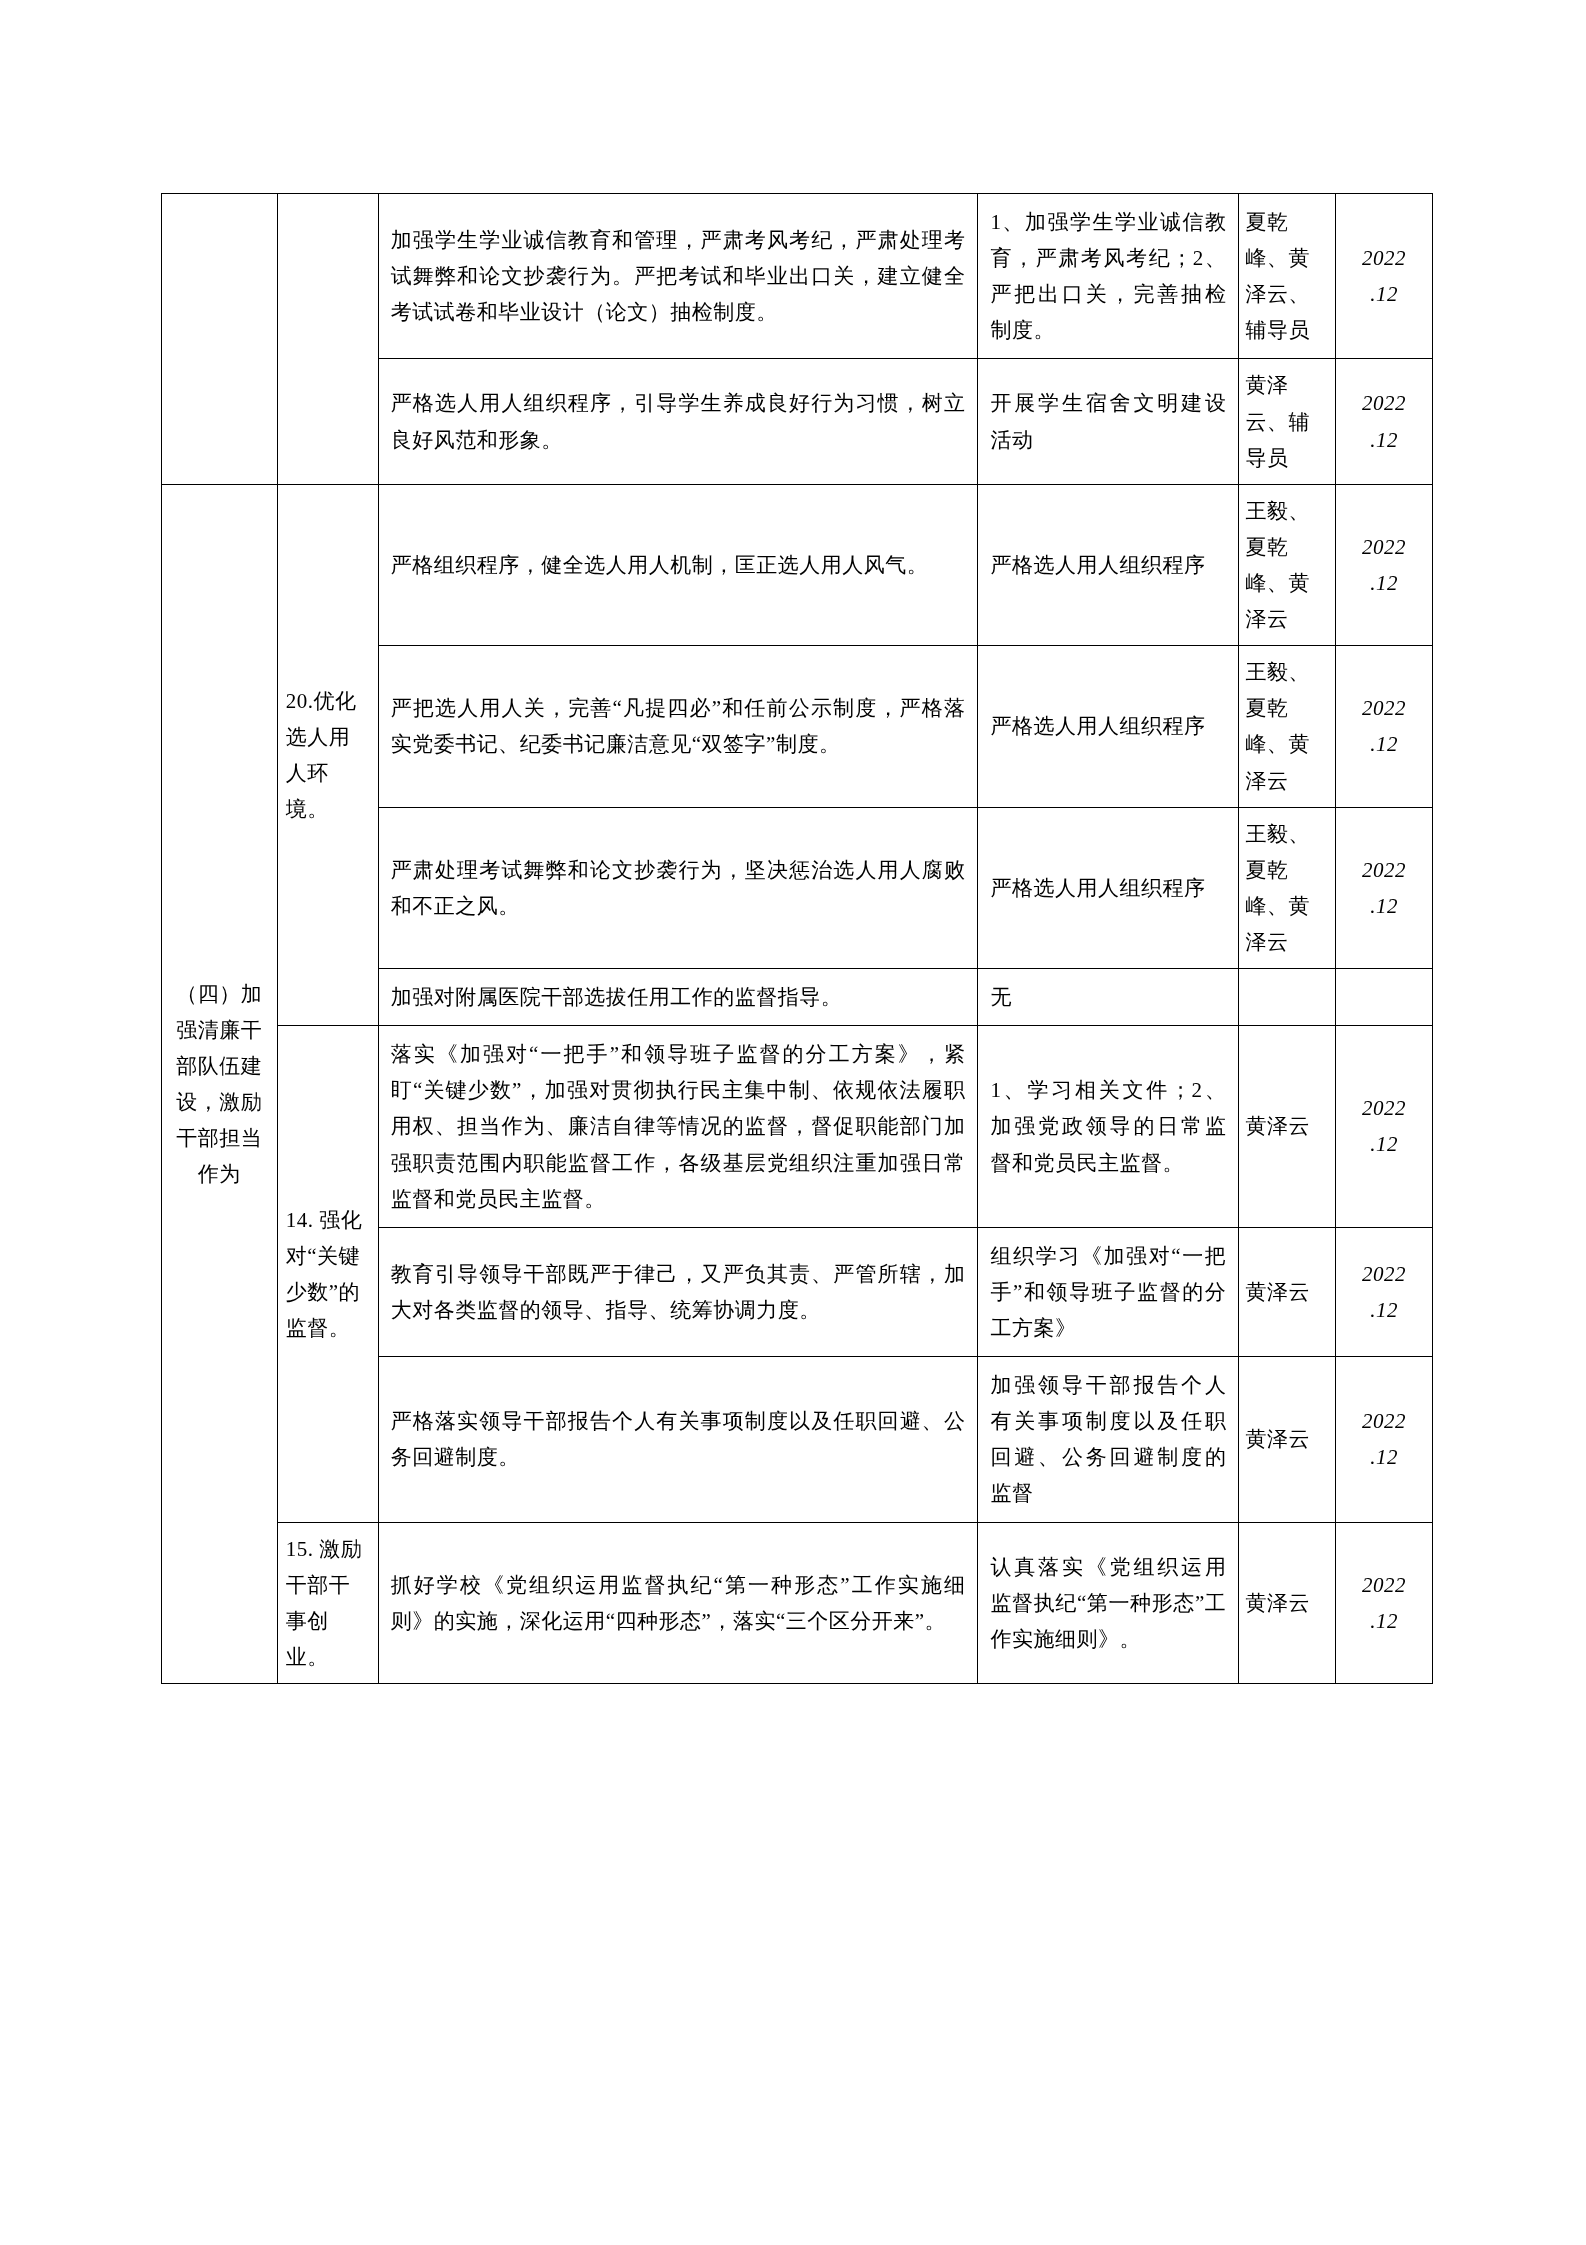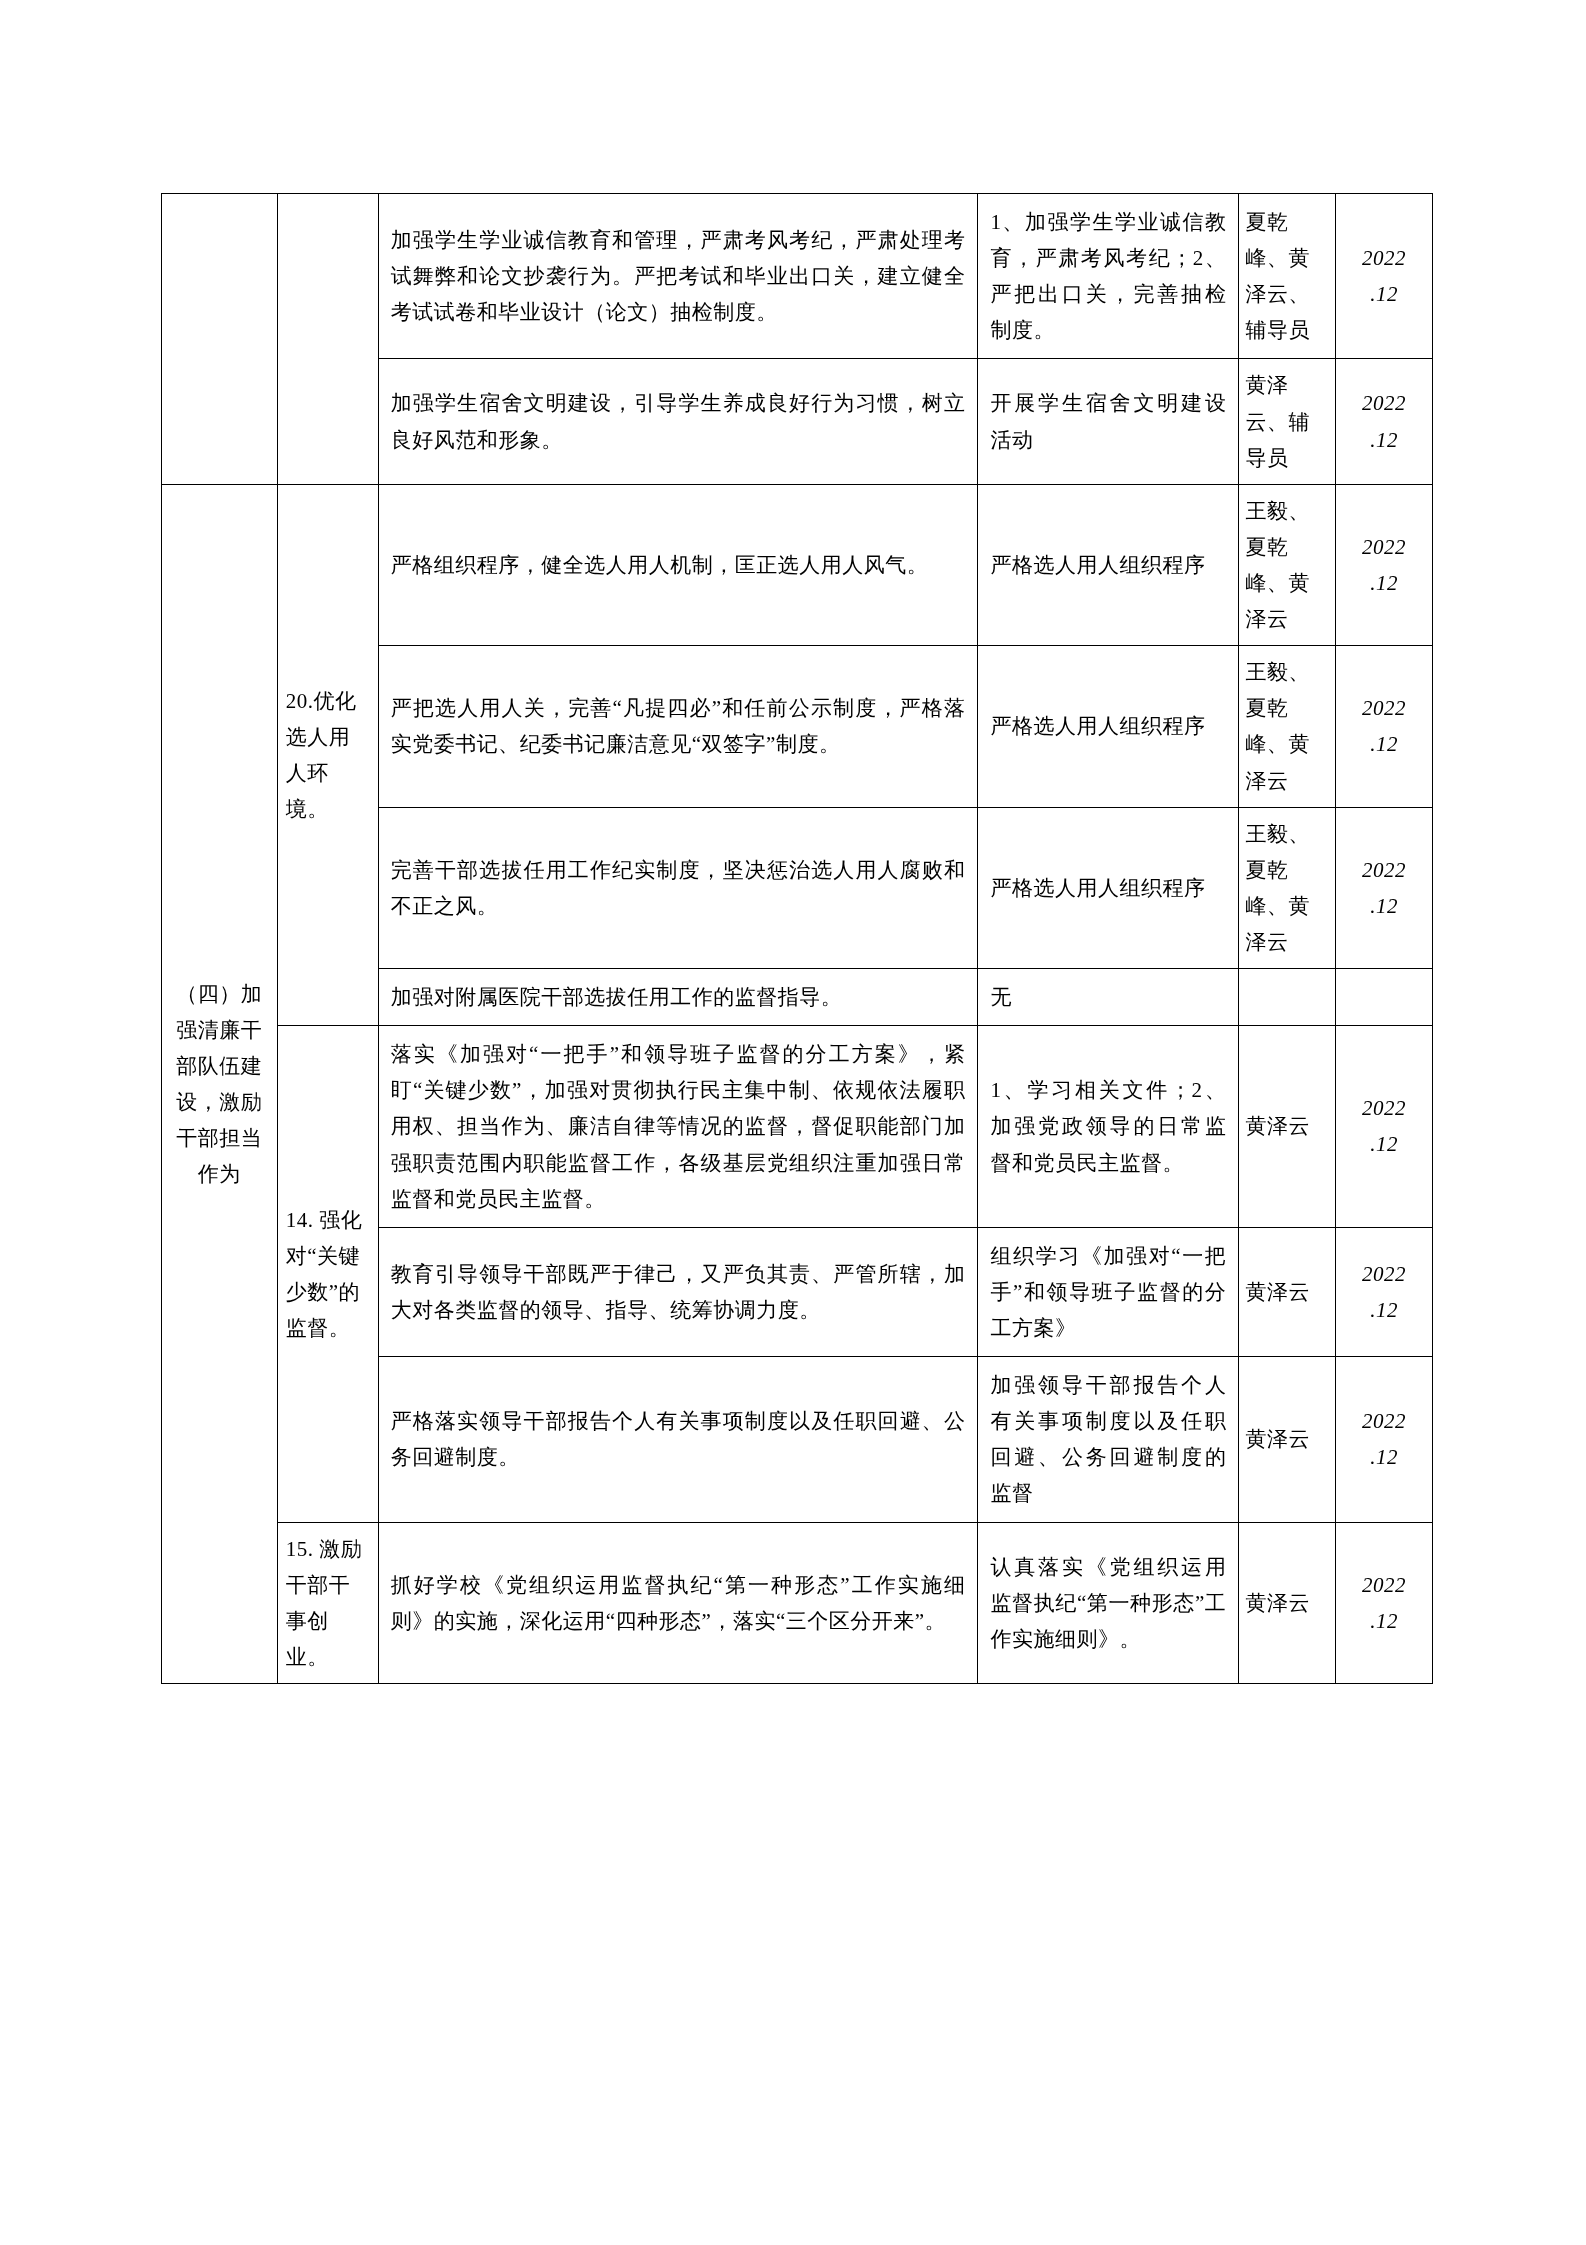--- a/index.html
+++ b/index.html
@@ -90,21 +90,21 @@
         <td class="c-group" rowspan="2"></td>
         <td class="c-item" rowspan="2"></td>
         <td class="c-measure">加强学生学业诚信教育和管理，严肃考风考纪，严肃处理考试舞弊和论文抄袭行为。严把考试和毕业出口关，建立健全考试试卷和毕业设计（论文）抽检制度。</td>
         <td class="c-action">1、加强学生学业诚信教育，严肃考风考纪；2、严把出口关，完善抽检制度。</td>
         <td class="c-person">夏乾峰、黄泽云、辅导员</td>
         <td class="c-date">2022
 .12</td>
       </tr>
 
       <tr>
-        <td class="c-measure">加强学生宿舍文明建设，引导学生养成良好行为习惯，树立良好风范和形象。</td>
+        <td class="c-measure">严格选人用人组织程序，引导学生养成良好行为习惯，树立良好风范和形象。</td>
         <td class="c-action">开展学生宿舍文明建设活动</td>
         <td class="c-person">黄泽云、辅导员</td>
         <td class="c-date">2022
 .12</td>
       </tr>
 
       <tr>
         <td class="c-group" rowspan="8">（四）加强清廉干部队伍建设，激励干部担当作为</td>
         <td class="c-item" rowspan="4">20.优化选人用人环境。</td>
         <td class="c-measure">严格组织程序，健全选人用人机制，匡正选人用人风气。</td>
@@ -116,21 +116,21 @@
 
       <tr>
         <td class="c-measure">严把选人用人关，完善“凡提四必”和任前公示制度，严格落实党委书记、纪委书记廉洁意见“双签字”制度。</td>
         <td class="c-action">严格选人用人组织程序</td>
         <td class="c-person">王毅、夏乾峰、黄泽云</td>
         <td class="c-date">2022
 .12</td>
       </tr>
 
       <tr>
-        <td class="c-measure">完善干部选拔任用工作纪实制度，坚决惩治选人用人腐败和不正之风。</td>
+        <td class="c-measure">严肃处理考试舞弊和论文抄袭行为，坚决惩治选人用人腐败和不正之风。</td>
         <td class="c-action">严格选人用人组织程序</td>
         <td class="c-person">王毅、夏乾峰、黄泽云</td>
         <td class="c-date">2022
 .12</td>
       </tr>
 
       <tr>
         <td class="c-measure">加强对附属医院干部选拔任用工作的监督指导。</td>
         <td class="c-action">无</td>
         <td class="c-person"></td>

